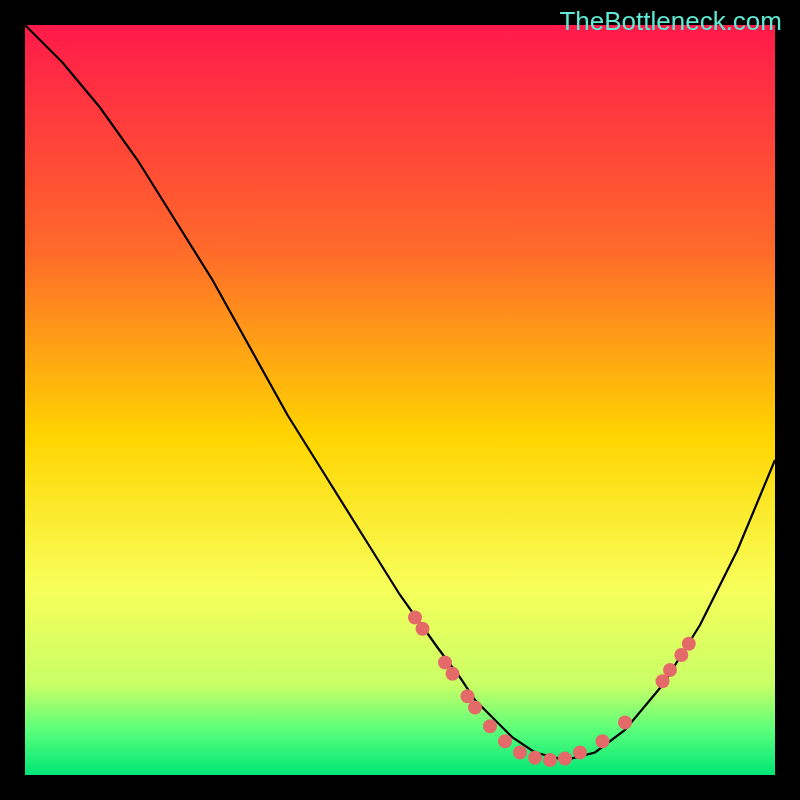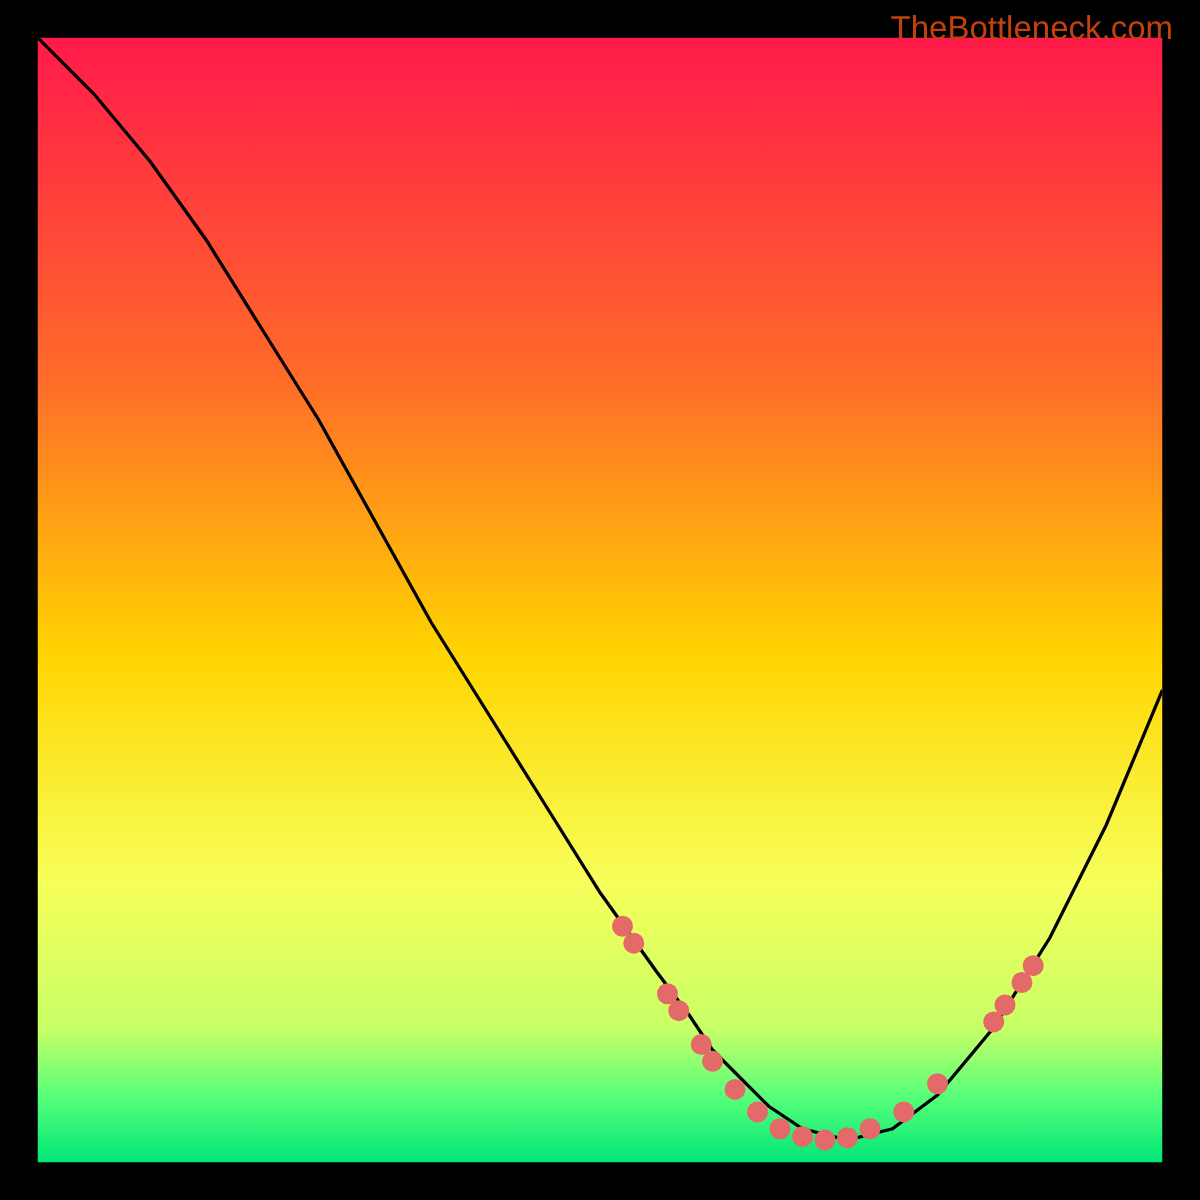--- a/index.html
+++ b/index.html
@@ -8,22 +8,22 @@
     background: #000;
     width: 800px;
     height: 800px;
     position: relative;
     font-family: Arial, sans-serif;
   }
   .watermark {
     position: absolute;
     top: 6px;
     right: 18px;
-    color: #c2410c;
-    font-size: 22px;
+    color: #5eead4;
+    font-size: 26px;
     font-weight: 500;
     z-index: 10;
   }
   .plot-area {
     position: absolute;
     left: 25px;
     top: 25px;
     width: 750px;
     height: 750px;
   }

